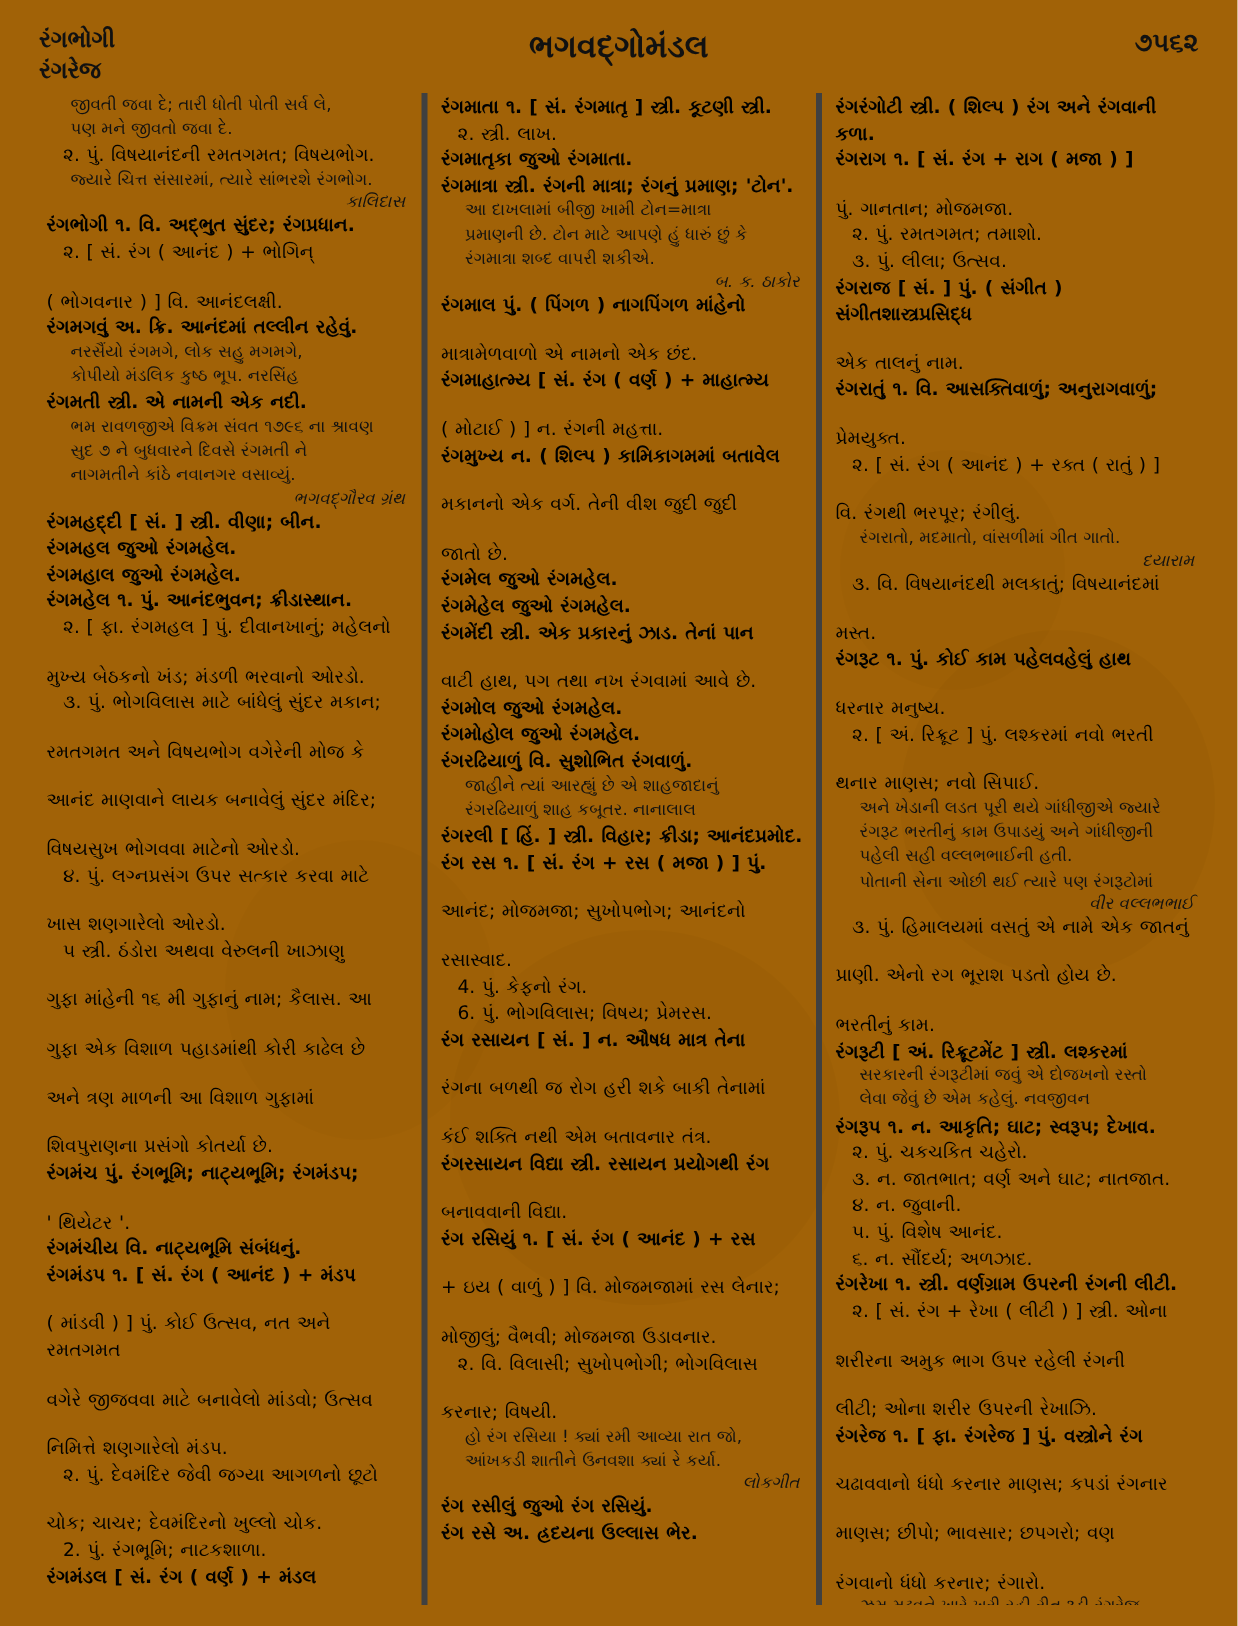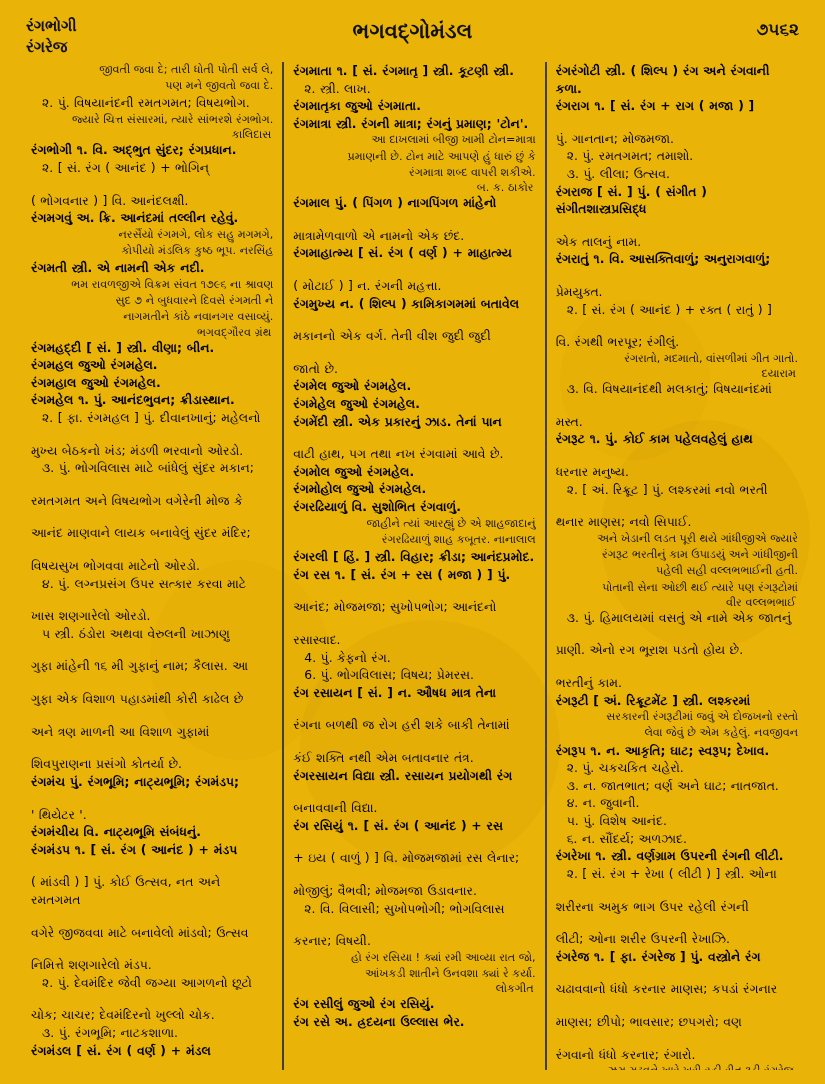--- a/index.html
+++ b/index.html
@@ -7,21 +7,21 @@
     padding: 0;
     background: #ffffff;
   }
   body {
     font-family: "DejaVu Sans", "Liberation Sans", sans-serif;
   }
   .page {
     position: relative;
     width: 825px;
     height: 1084px;
-    background: #eab308;
+    background: #a16207;
     box-sizing: border-box;
     overflow: hidden;
   }
   
   .watermark {
     position: absolute;
     border-radius: 50%;
     background: rgba(0,0,0,0.022);
     pointer-events: none;
   }
@@ -78,21 +78,21 @@
     display: flex;
     gap: 0;
   }
   .col {
     position: relative;
     flex: 1 1 0;
     padding: 0 9px;
     box-sizing: border-box;
     overflow: hidden;
   }
-  .col + .col { border-left: 2px solid #404040; }
+  .col + .col { border-left: 4px solid #404040; }
   .ln {
     font-size: 12.4px;
     line-height: 1.42;
     white-space: normal;
     word-spacing: 0.5px;
   }
   .ln.head {
     font-weight: bold;
     text-indent: 0;
   }
@@ -101,27 +101,27 @@
   }
   .ln.cont {
     padding-left: 0px;
     margin-top: 15px;
   }
   .quote {
     font-size: 11.2px;
     line-height: 1.45;
     padding-left: 16px;
     color: #111;
-    text-align: right;
   }
   .attrib {
     font-size: 11.2px;
     text-align: right;
     padding-right: 2px;
     color: #111;
+    font-style: italic;
   }
 </style>
 </head>
 <body>
 
 <div class="page">
 
   <div class="watermark wm1"></div>
   <div class="watermark wm2"></div>
   <div class="watermark wm3"></div>
@@ -173,21 +173,21 @@
         <div class="ln cont">શિવપુરાણના પ્રસંગો કોતર્યા છે.</div>
         <div class="ln head">રંગમંચ પું. રંગભૂમિ; નાટ્યભૂમિ; રંગમંડપ;</div>
         <div class="ln cont">' થિયેટર '.</div>
         <div class="ln head">રંગમંચીય વિ. નાટ્યભૂમિ સંબંધનું.</div>
         <div class="ln head">રંગમંડપ ૧. [ સં. રંગ ( આનંદ ) + મંડપ</div>
         <div class="ln cont">( માંડવી ) ] પું. કોઈ ઉત્સવ, નત અને રમતગમત</div>
         <div class="ln cont">વગેરે જીજવવા માટે બનાવેલો માંડવો; ઉત્સવ</div>
         <div class="ln cont">નિમિત્તે શણગારેલો મંડપ.</div>
         <div class="ln sub">૨. પું. દેવમંદિર જેવી જગ્યા આગળનો છૂટો</div>
         <div class="ln cont">ચોક; ચાચર; દેવમંદિરનો ખુલ્લો ચોક.</div>
-        <div class="ln sub">૩. પું. રંગભૂમિ; નાટકશાળા.</div>
+        <div class="ln sub">2. પું. રંગભૂમિ; નાટકશાળા.</div>
         <div class="ln head">રંગમંડલ [ સં. રંગ ( વર્ણ ) + મંડલ</div>
         <div class="ln cont">( કૂંડાળું ) ] ન. વર્ણમંડળ; ચર્મમાં રહેલ રંગોનું</div>
         <div class="ln cont">કૂંડાળું; ' ક્રોમોસ્ફીઅર '.</div>
       </div>
     <div class="col" id="col-1">
         <div class="ln head">રંગમાતા ૧. [ સં. રંગમાતૃ ] સ્ત્રી. કૂટણી સ્ત્રી.</div>
         <div class="ln sub">૨. સ્ત્રી. લાખ.</div>
         <div class="ln head">રંગમાતૃકા જુઓ રંગમાતા.</div>
         <div class="ln head">રંગમાત્રા સ્ત્રી. રંગની માત્રા; રંગનું પ્રમાણ; 'ટોન'.</div>
         <div class="quote">આ દાખલામાં બીજી ખામી ટોન=માત્રા</div>

